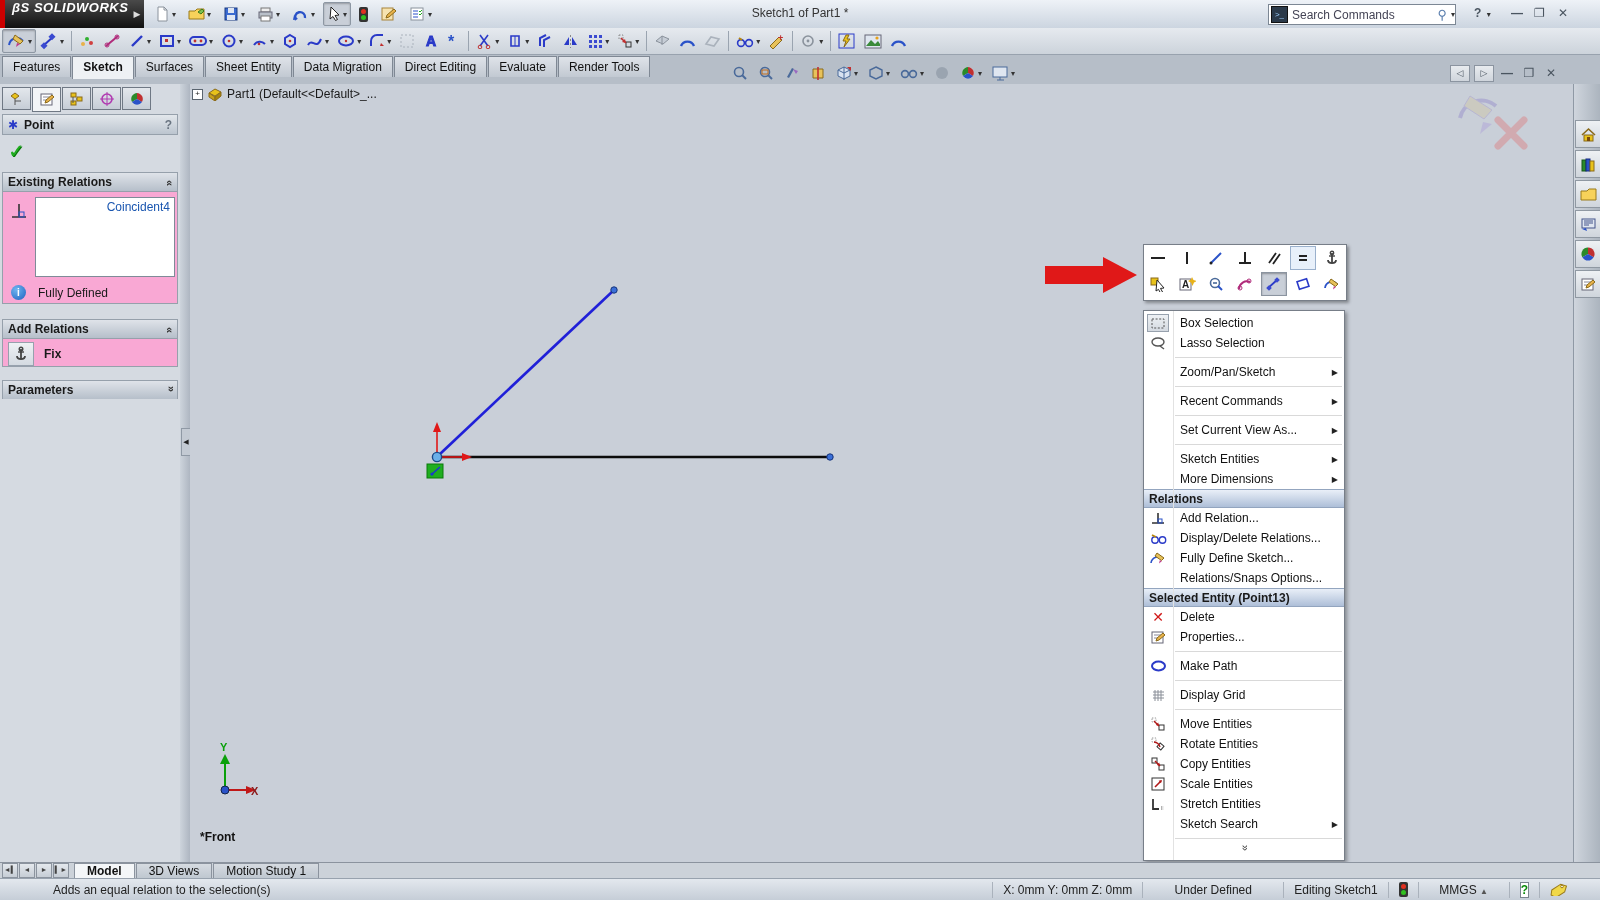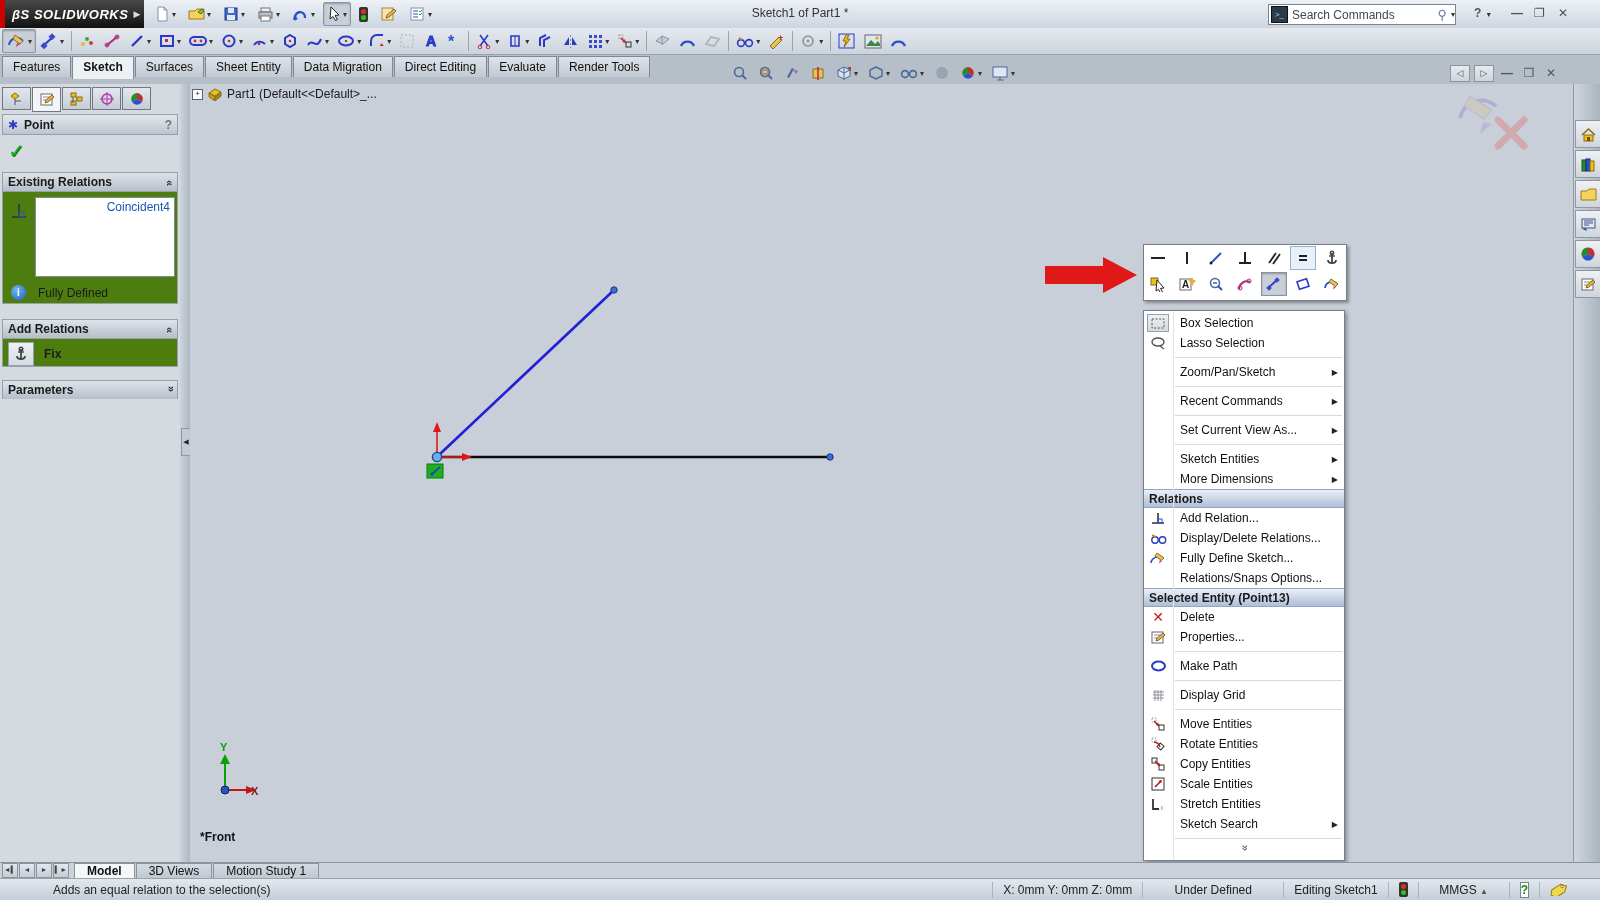--- a/index.html
+++ b/index.html
@@ -1,21 +1,21 @@
 <!DOCTYPE html>
 <html><head>
 <meta charset="utf-8">
 <style>
   html,body{margin:0;padding:0;background:#9aa2ac;}
   #app{position:relative;width:1600px;height:900px;overflow:hidden;
        font-family:"Liberation Sans","DejaVu Sans",sans-serif;font-size:12px;color:#1a1a1a;}
   .abs{position:absolute;}
   
   #titlebar{left:0;top:0;width:1600px;height:28px;background:linear-gradient(#eef2f7,#ccd5e0);border-bottom:1px solid #8f99a6;}
-  #logo{left:0;top:0;width:130px;height:28px;background:linear-gradient(#4a4a4a,#111);display:flex;align-items:center;}
+  #logo{left:0;top:0;width:130px;height:28px;background:linear-gradient(#4a4a4a,#111);display:flex;}
   #logo .stripe{position:absolute;left:0;top:0;width:5px;height:28px;background:#c00;}
   #logo .lg{color:#fff;font-weight:bold;font-style:italic;font-size:13px;margin-left:12px;letter-spacing:.5px;white-space:nowrap;}
   #logo-arrow{left:130px;top:0;width:14px;height:28px;background:linear-gradient(#4a4a4a,#111);color:#ddd;font-size:9px;line-height:28px;text-align:center;}
   .tbtn{height:22px;display:inline-flex;align-items:center;padding:0 3px;border:1px solid transparent;border-radius:2px;}
   .tbtn.pressed{background:#c9cfd8;border:1px solid #8d97a3;box-shadow:inset 0 1px 2px rgba(0,0,0,.25);}
   .drop{font-size:8px;color:#333;margin-left:2px;}
   #main-toolbar{left:150px;top:2px;height:24px;display:flex;align-items:center;gap:4px;}
   #win-title{left:600px;top:6px;width:400px;text-align:center;color:#333;}
   #searchbox{left:1268px;top:4px;width:186px;height:19px;background:#fff;border:1px solid #7c8794;display:flex;align-items:center;}
   #searchbox .termicon{width:15px;height:15px;background:#2b3a4a;color:#9fd0ff;font-size:8px;line-height:15px;text-align:center;margin:0 4px 0 2px;border:1px solid #111;}
@@ -31,21 +31,21 @@
   .ctab.active{background:#eef1f4;font-weight:bold;height:19px;}
   #hud{left:728px;top:62px;height:22px;display:flex;align-items:center;gap:2px;}
   #docwin{left:1450px;top:64px;height:18px;display:flex;align-items:center;gap:4px;color:#55606c;}
   .dw{width:18px;height:15px;border:1px solid #8b94a0;background:linear-gradient(#e8ebef,#cfd5dc);font-size:9px;line-height:14px;text-align:center;color:#4a5560;}
   .dw.noborder{border:none;background:none;font-size:12px;font-weight:bold;}
   
   #leftpanel{left:0;top:84px;width:180px;height:778px;background:#d5dae1;border-right:1px solid #98a2ae;}
   #paneltabs{left:2px;top:3px;display:flex;}
   .ptab{width:27px;height:21px;border:1px solid #6f7884;background:linear-gradient(#e3e7ec,#c6cdd6);display:flex;align-items:center;justify-content:center;margin-right:1px;}
   .ptab.active{background:#f2f4f6;height:23px;}
-  .grp{position:absolute;left:2px;width:176px;border:1px solid #96a0ab;background:#4d7c0f;box-sizing:border-box;}
+  .grp{position:absolute;left:2px;width:176px;border:1px solid #96a0ab;background:#f9a8d4;box-sizing:border-box;}
   .grphdr{height:18px;background:linear-gradient(#dfe3e9,#b6bfca);border-bottom:1px solid #96a0ab;display:flex;align-items:center;padding:0 5px;font-weight:bold;}
   .chev{margin-left:auto;font-size:11px;color:#333;display:inline-block;transform:rotate(90deg);letter-spacing:-2px;}
   .chev.down{transform:rotate(-90deg);}
   #pm-header{left:2px;top:30px;width:176px;height:21px;background:linear-gradient(#e3e7ec,#bcc5cf);border:1px solid #96a0ab;display:flex;align-items:center;padding:0 5px;box-sizing:border-box;}
   #pm-header .ast{color:#2a3cc8;font-weight:bold;margin-right:6px;}
   #pm-header .ttl{font-weight:bold;}
   #pm-header .q{margin-left:auto;color:#6a7582;font-weight:bold;}
   #ok-check{left:8px;top:55px;color:#1fae1f;font-size:20px;font-weight:bold;text-shadow:1px 1px 0 #0a7a0a;}
   .listbox{position:absolute;background:#fff;border:1px solid #7f8b98;}
   .rel-item{color:#1a56b0;padding:2px 4px;}

